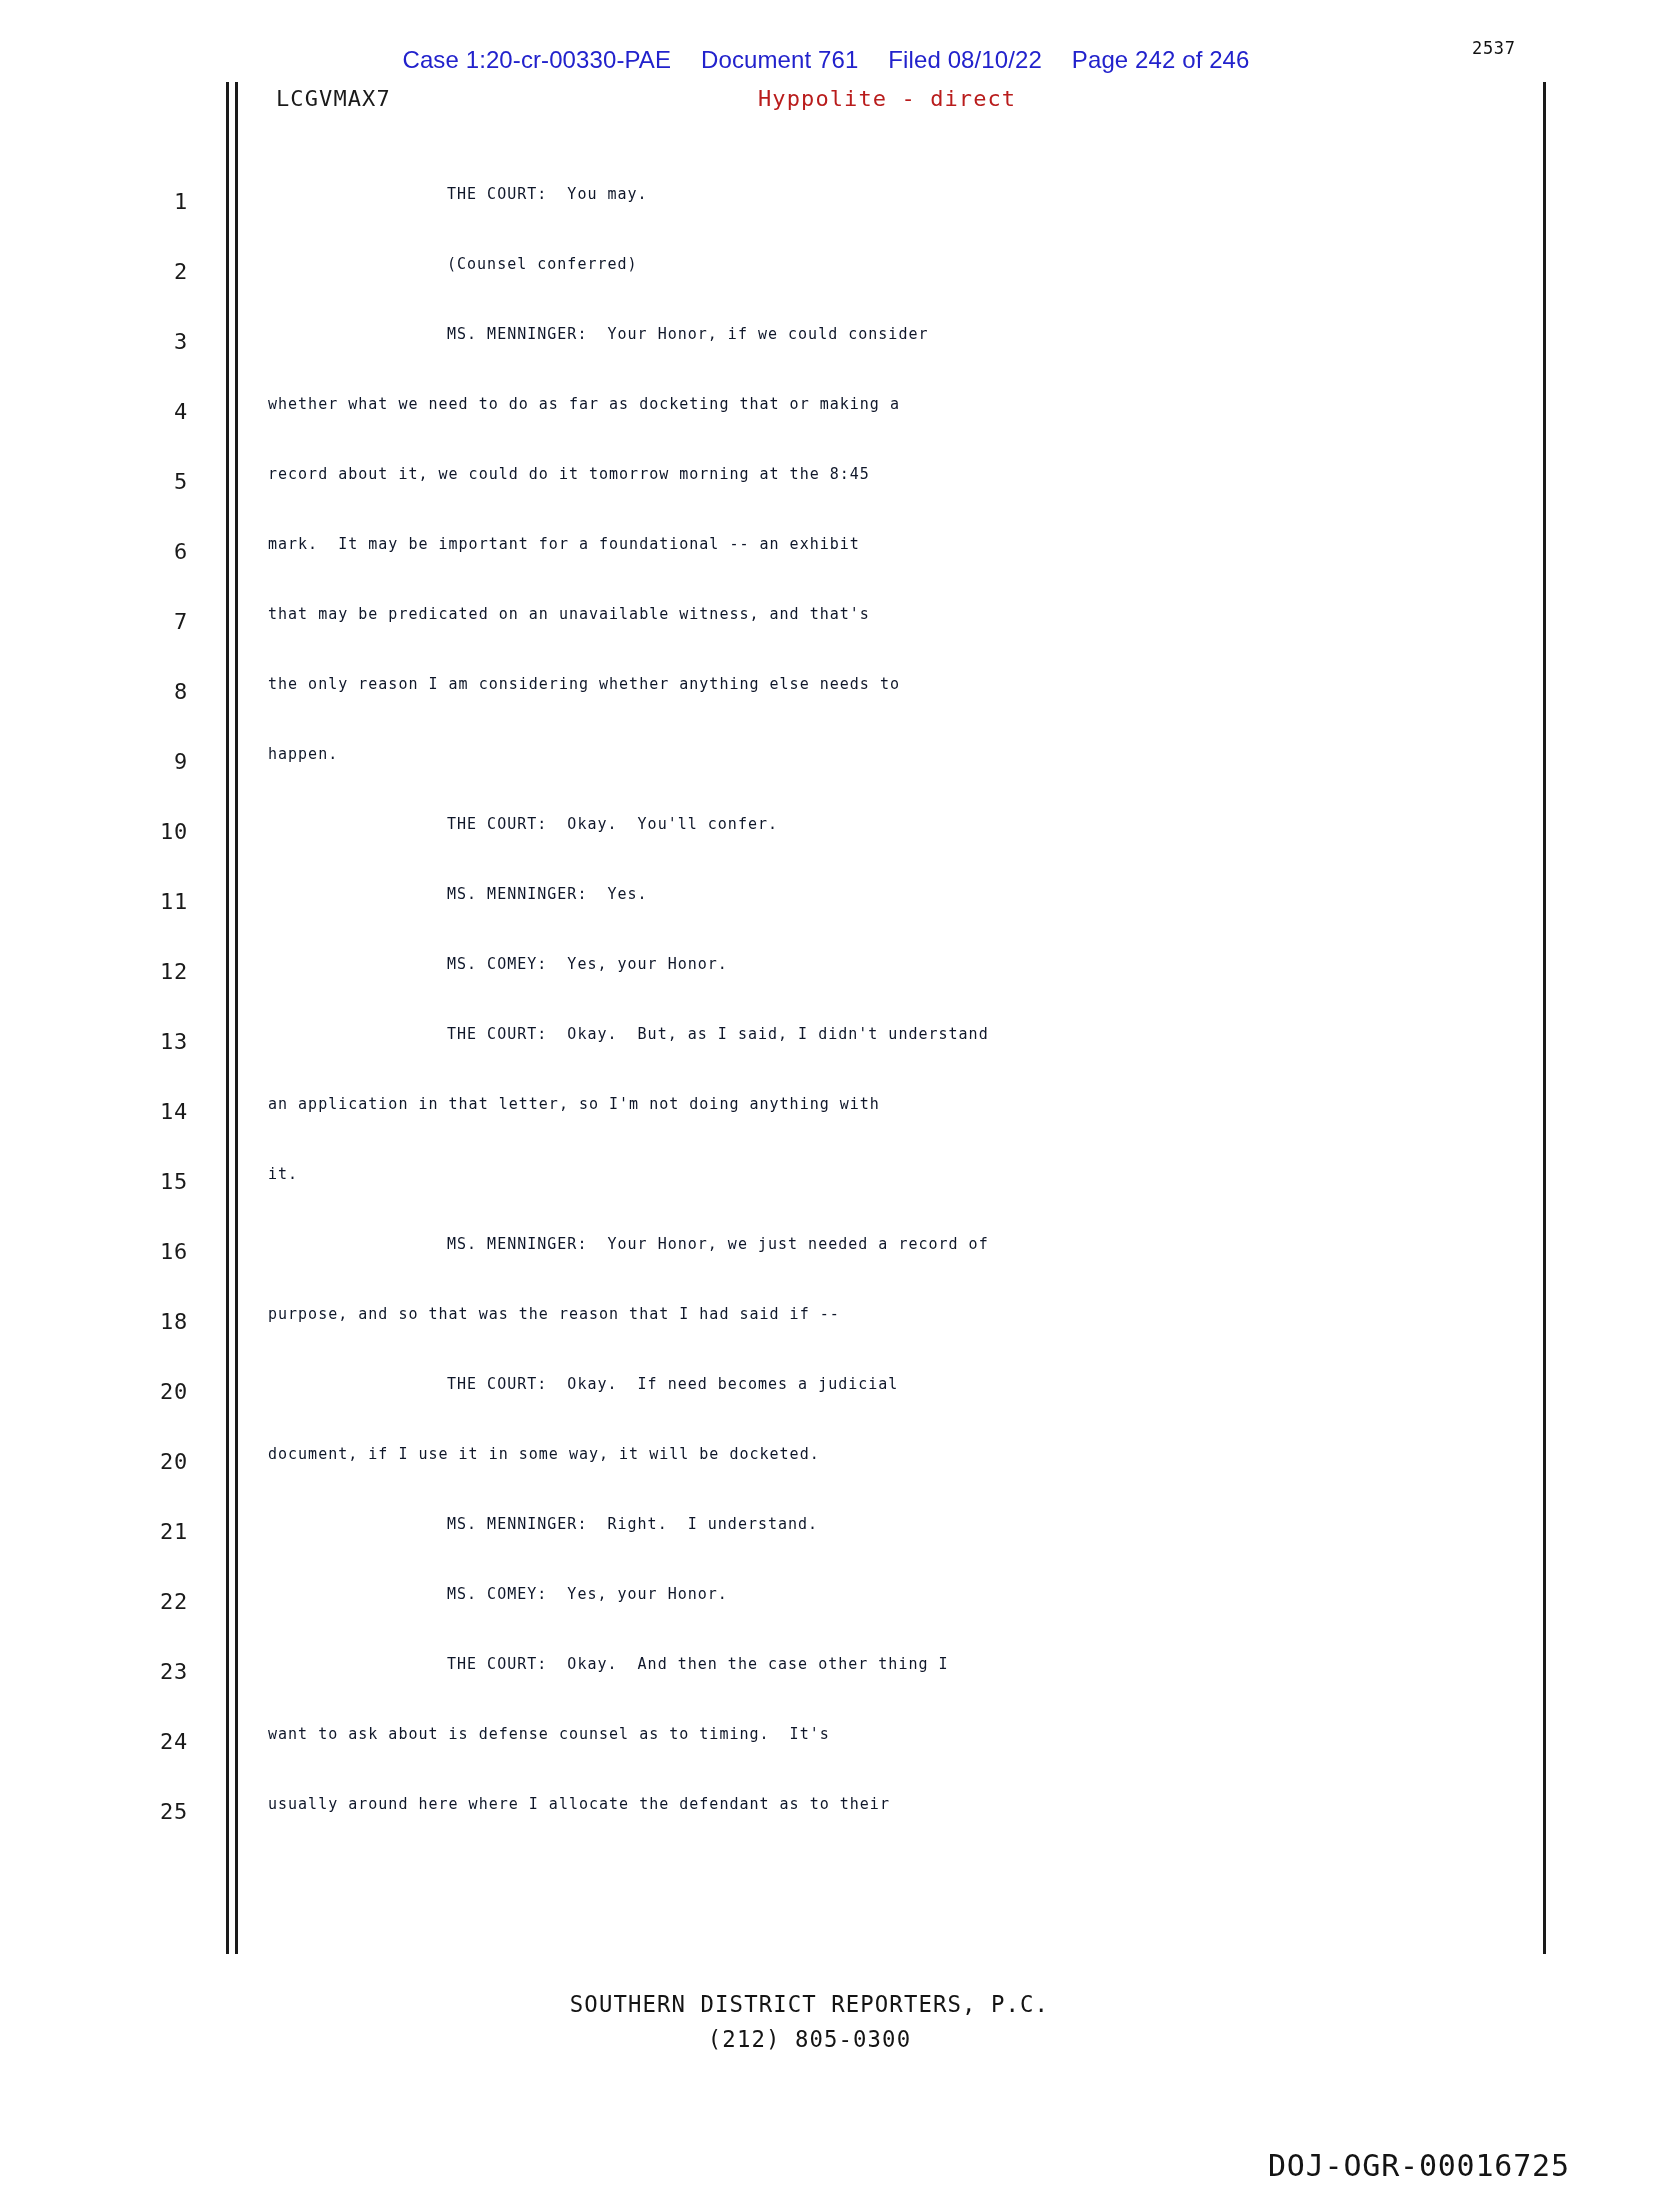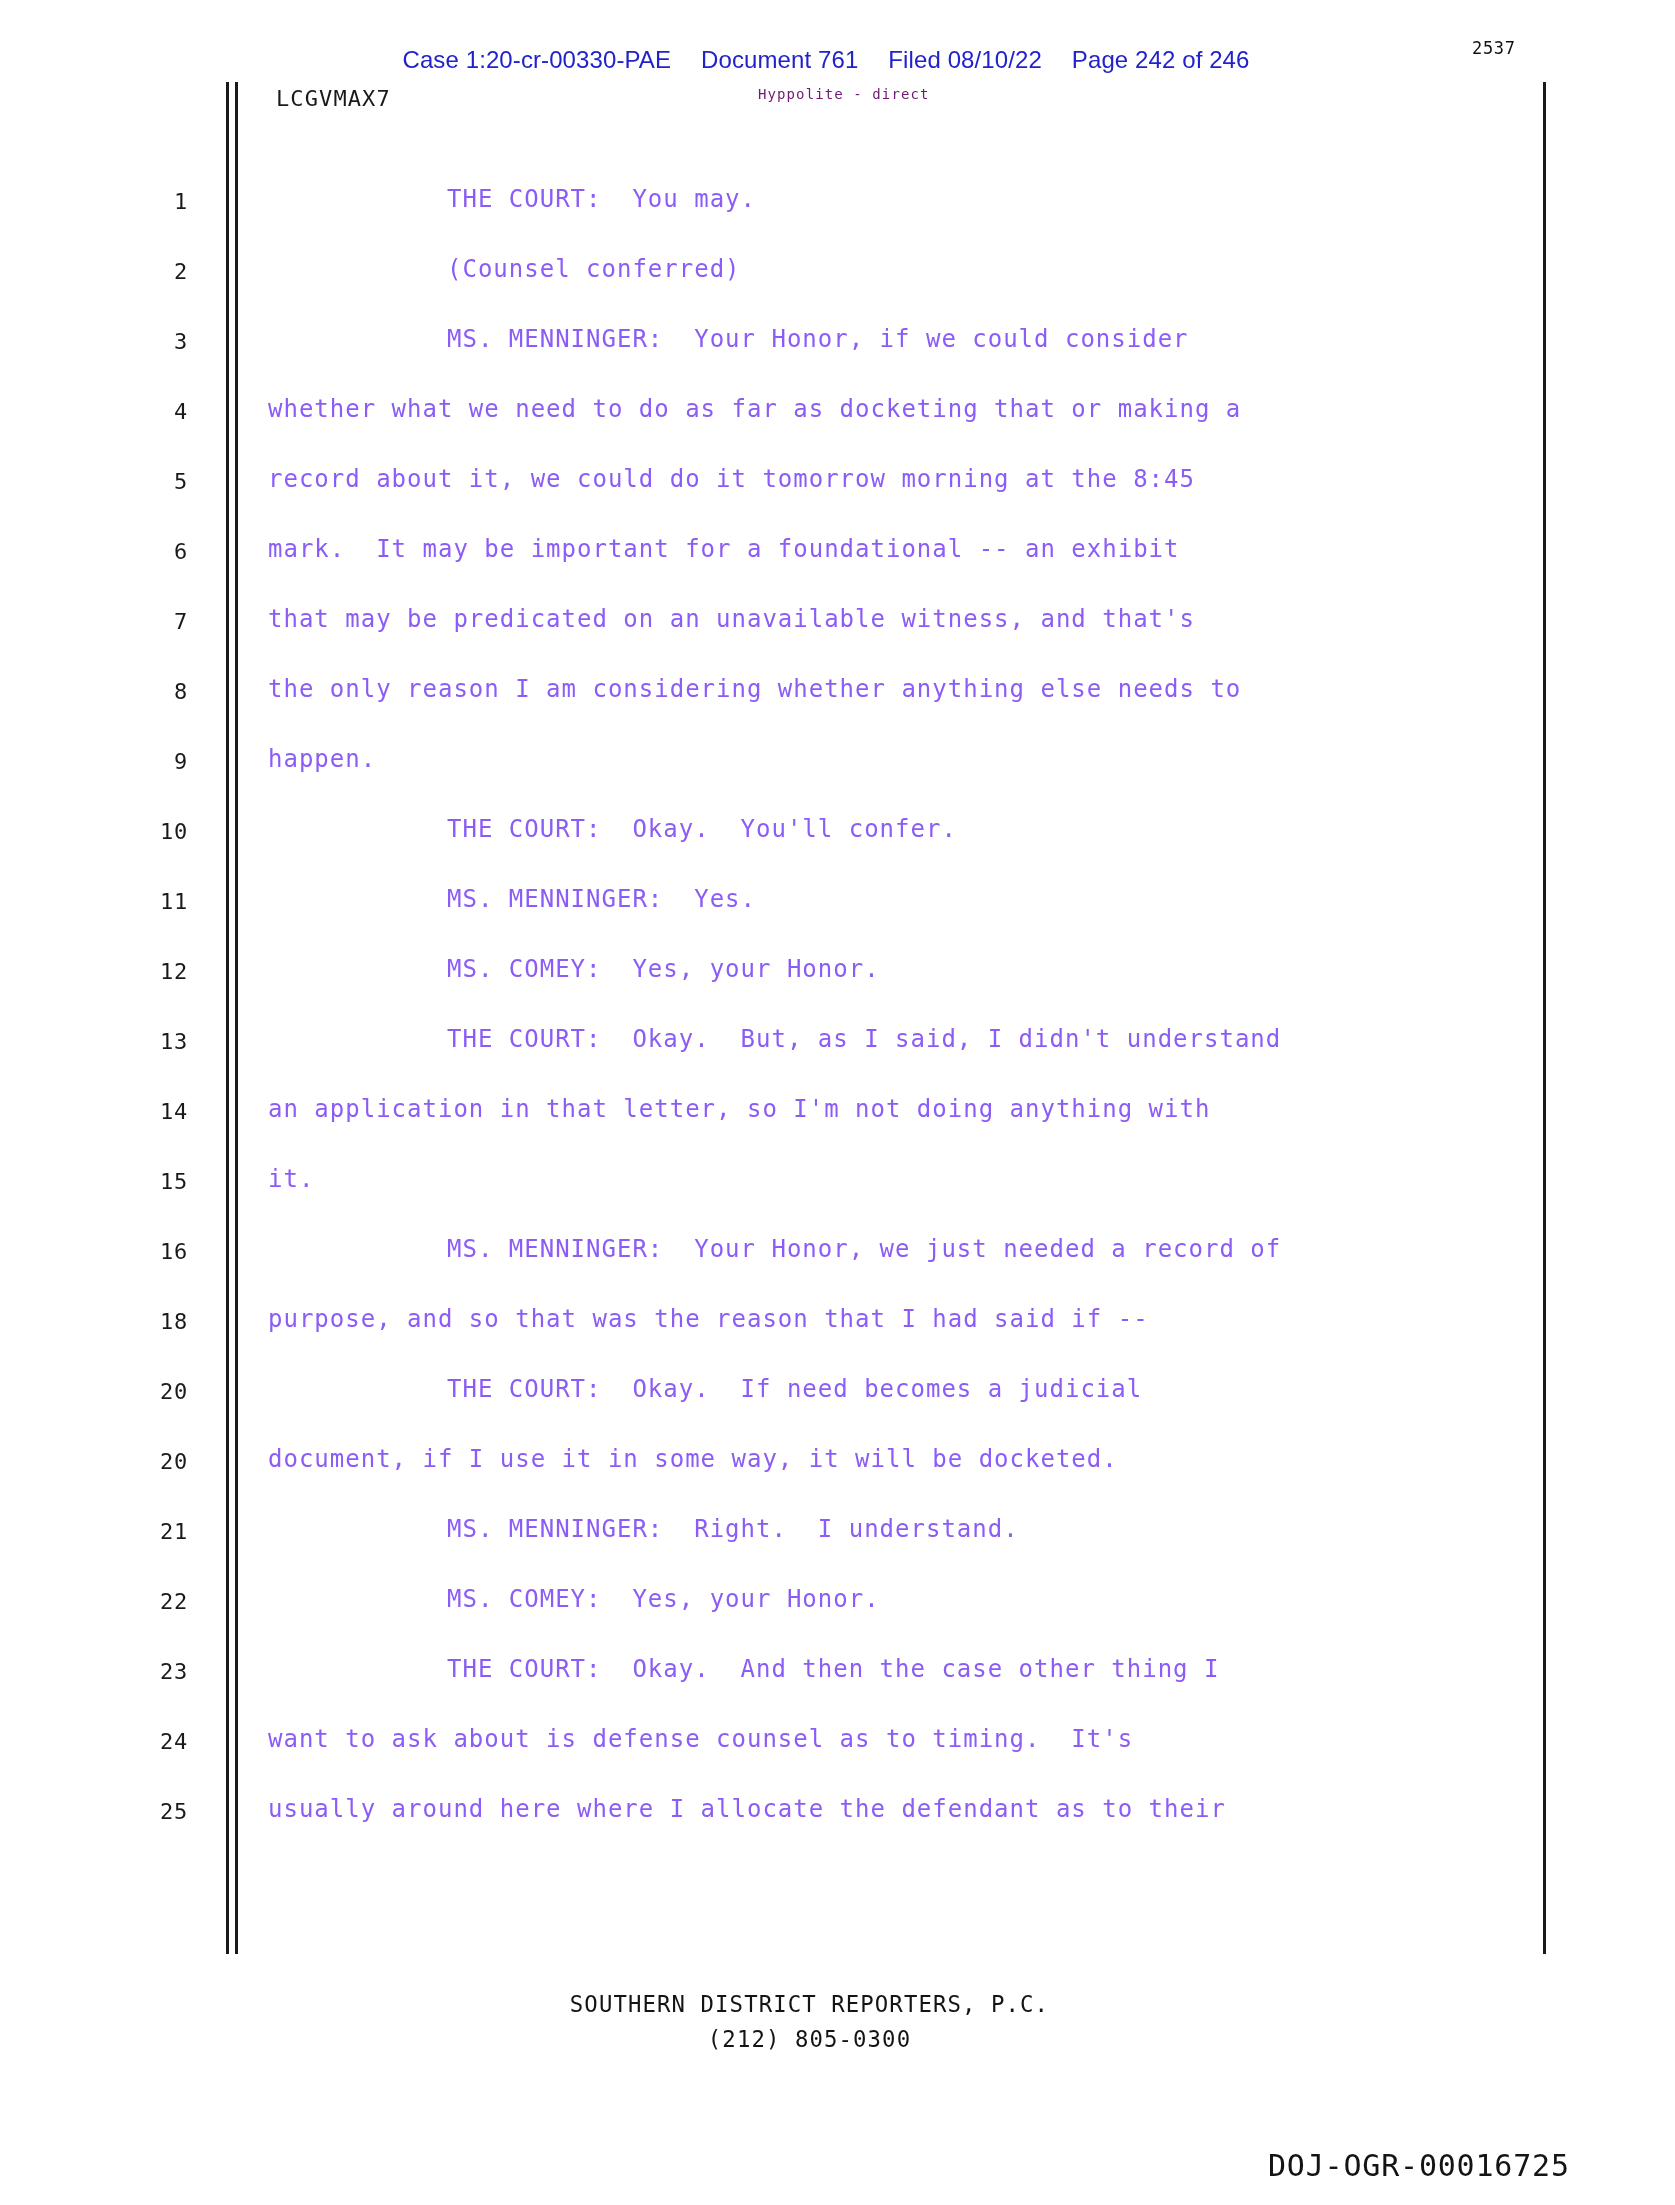--- a/index.html
+++ b/index.html
@@ -66,22 +66,22 @@
     left: 268px;
     font-size: 22px;
     color: #1a1a1a;
     letter-spacing: 1.1px;
     white-space: pre;
   }
   .runhead-center {
     position: absolute;
     top: 78px;
     left: 750px;
-    font-size: 14px;
-    color: #701a75;
+    font-size: 22px;
+    color: #b91c1c;
     letter-spacing: 1.1px;
     white-space: pre;
   }
 
   
   .rule {
     position: absolute;
     background: #1a1a1a;
   }
   .rule-left-a { top: 74px; left: 218px;  width: 2.6px; height: 1872px; }
@@ -106,22 +106,22 @@
     text-align: right;
     font-size: 22px;
     color: #1a1a1a;
     letter-spacing: 0.7px;
     top: 14.5px;
   }
   .ltext {
     position: absolute;
     left: 260px;
     top: 10.5px;
-    font-size: 24px;
-    color: #8b5cf6;
+    font-size: 15px;
+    color: #0f172a;
     letter-spacing: 1px;
     white-space: pre;
   }
   .indent {
     padding-left: 179px;
   }
 
   
   .footer {
     position: absolute;

